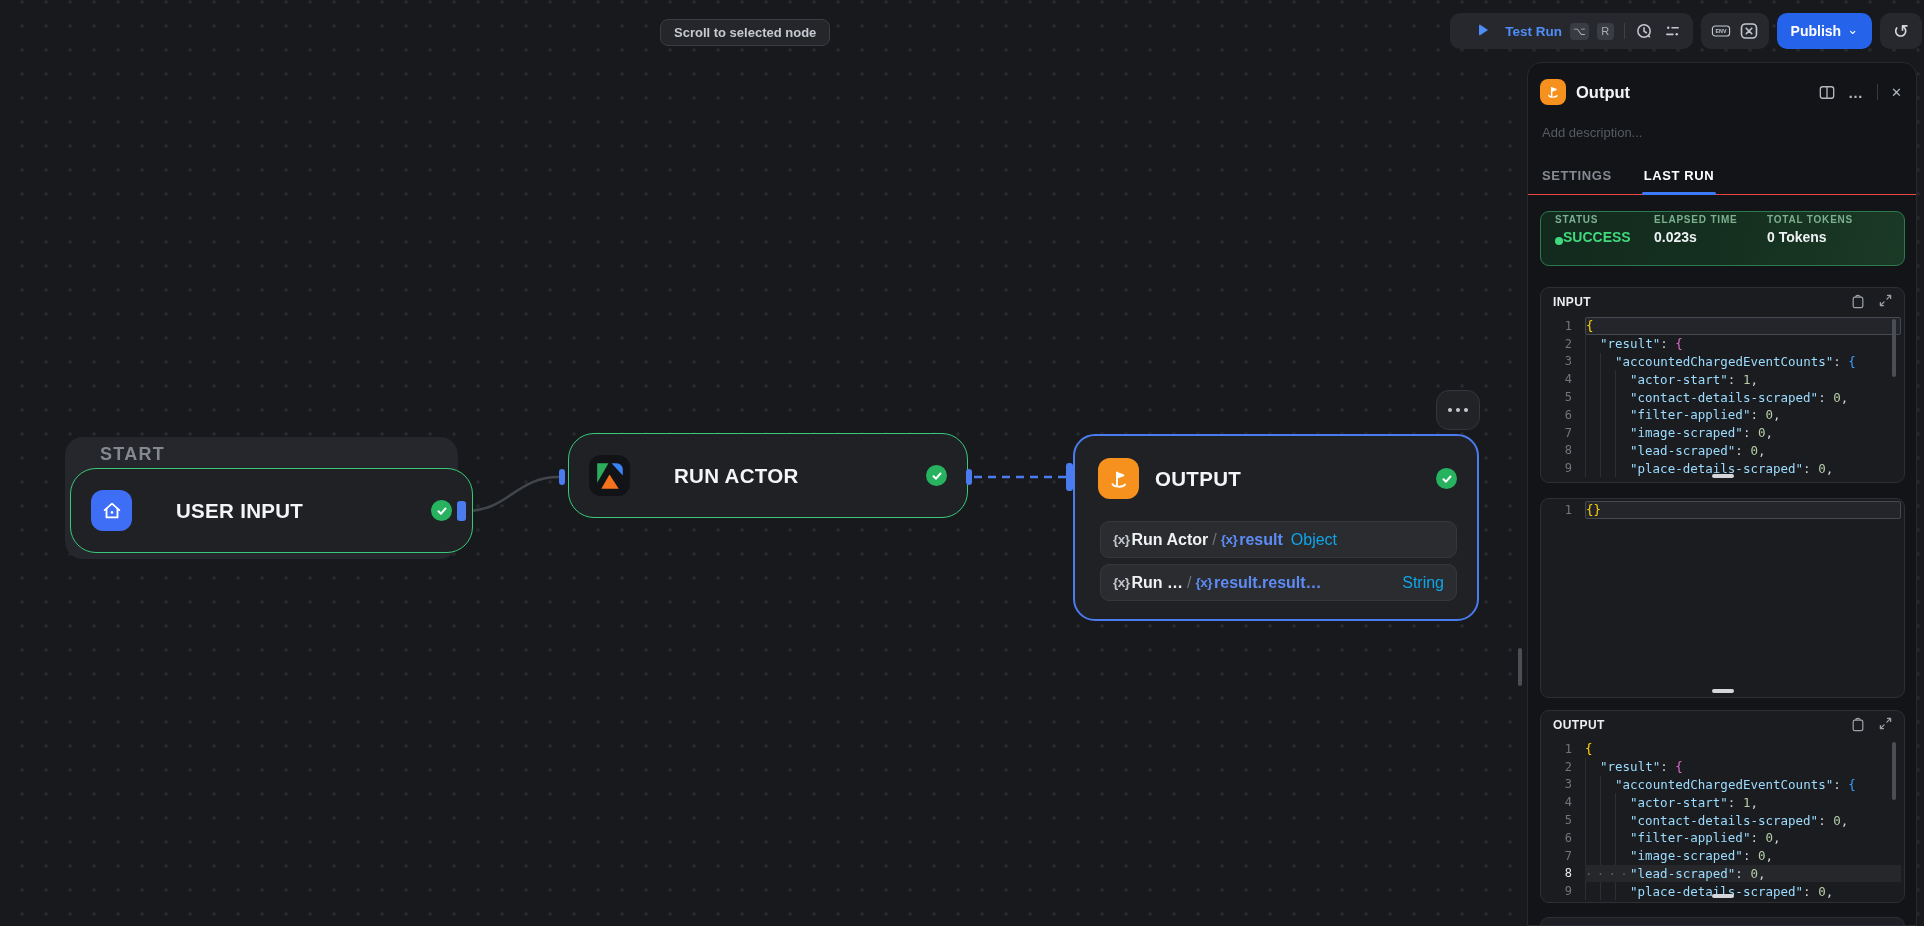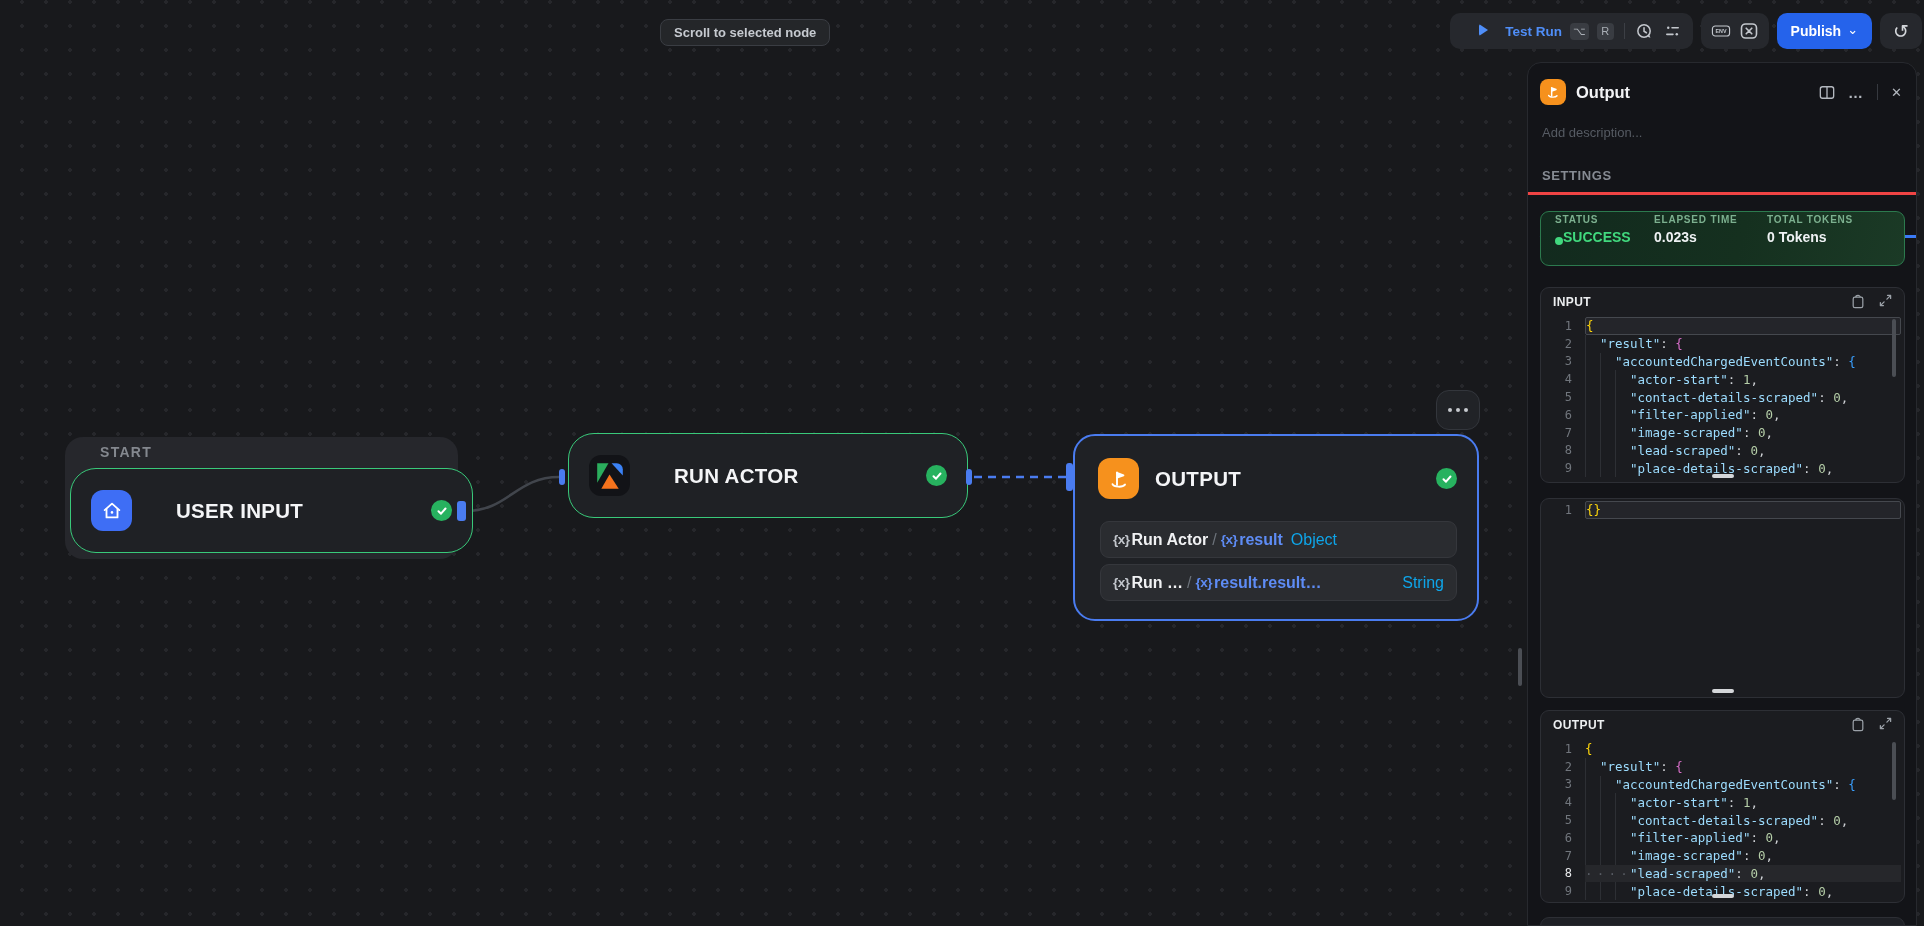--- a/index.html
+++ b/index.html
@@ -44,21 +44,21 @@
     color:#fff; font-size:14px; font-weight:bold; display:flex; align-items:center; gap:6px; padding:0 14px; cursor:pointer;
     font-family:"Liberation Sans", sans-serif;
   }
   .publish-chevron { font-size:13px; font-weight:normal; margin-top:-3px; }
   .history-glyph { font-size:19px; color:#d4d7db; line-height:1; }
   
   .start-card {
     position:absolute; left:65px; top:437px; width:393px; height:122px;
     background:#26272c; border-radius:18px;
   }
-  .start-label { position:absolute; left:35px; top:7px; font-size:14px; font-weight:bold; letter-spacing:1.3px; color:#84888f; }
+  .start-label { position:absolute; left:35px; top:7px; font-size:18px; font-weight:bold; letter-spacing:1.3px; color:#84888f; }
   .node {
     position:absolute; background:#1f2125; display:flex; align-items:center;gap:28px;
   }
   .node-pill { height:85px; border-radius:26px; border:1.5px solid #39c97a; padding-left:20px; }
   .node-icon { width:41px; height:41px; border-radius:12px; flex:none; display:flex; align-items:center; justify-content:center; }
   .icon-blue { background:#3e6ef5; }
   .icon-dark { background:#121317; }
   .icon-orange { background:#f6911d; }
   .node-title { font-size:20.5px; font-weight:bold; color:#f4f5f7; letter-spacing:.3px; margin-left:16px; }
   .check-badge { width:21px; height:21px; border-radius:50%; background:#27b25f; margin-left:auto; margin-right:20px; display:flex; align-items:center; justify-content:center; flex:none; }
@@ -96,21 +96,21 @@
     background:#131418; border:1px solid #27292e; border-radius:14px 14px 0 0;
     overflow:hidden;
   }
   .panel-header { position:absolute; left:12px; top:16px; right:14px; display:flex; align-items:center; }
   .panel-node-icon { width:26px; height:26px; border-radius:8px; background:#f6911d; display:flex; align-items:center; justify-content:center; flex:none; }
   .panel-title { font-size:16.5px; font-weight:bold; color:#f2f3f5; margin-left:10px; }
   .ph-icons { margin-left:auto; display:flex; align-items:center; gap:13px; }
   .ph-icon { color:#b3b8bf; display:flex; align-items:center; cursor:pointer; font-size:15px; }
   .ph-divider { width:1px; height:16px; background:#36393f; }
   .panel-desc { position:absolute; left:14px; top:62px; font-size:13px; color:#565b63; }
-  .tabs { position:absolute; left:0; right:0; top:98px; height:34px; border-bottom:3px solid #ef4444; display:flex; padding-left:14px; gap:32px;flex-direction:column; }
+  .tabs { position:absolute; left:0; right:0; top:98px; height:34px; border-bottom:1px solid #ef4444; display:flex; padding-left:14px; gap:32px; }
   .tab { font-size:13px; font-weight:bold; letter-spacing:.6px; color:#868b93; padding-top:7px; cursor:pointer; position:relative; }
   .tab.active { color:#ffffff; }
   .tab.active::after { content:""; position:absolute; left:-2px; right:-2px; bottom:-1px; height:3px; background:#3b7bf7; border-radius:2px; }
   .status-card {
     position:absolute; left:12px; top:148px; width:365px; height:55px;
     border:1px solid #2c7a4e; border-radius:9px;
     background:linear-gradient(105deg,#122a1e 0%,#15301f 55%,#1b3a26 100%);
     display:flex;
   }
   .status-col { padding-top:2px; }

